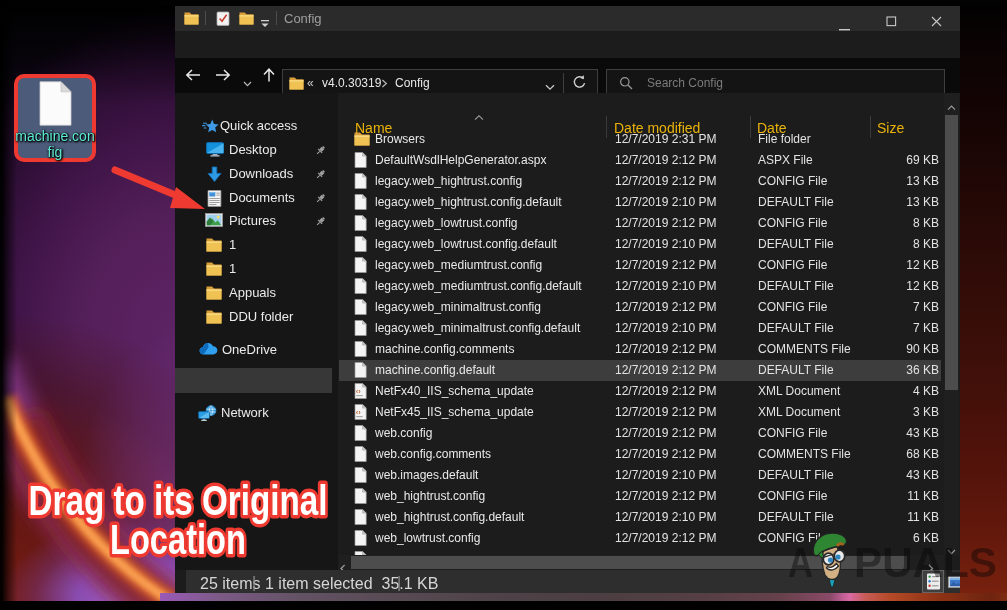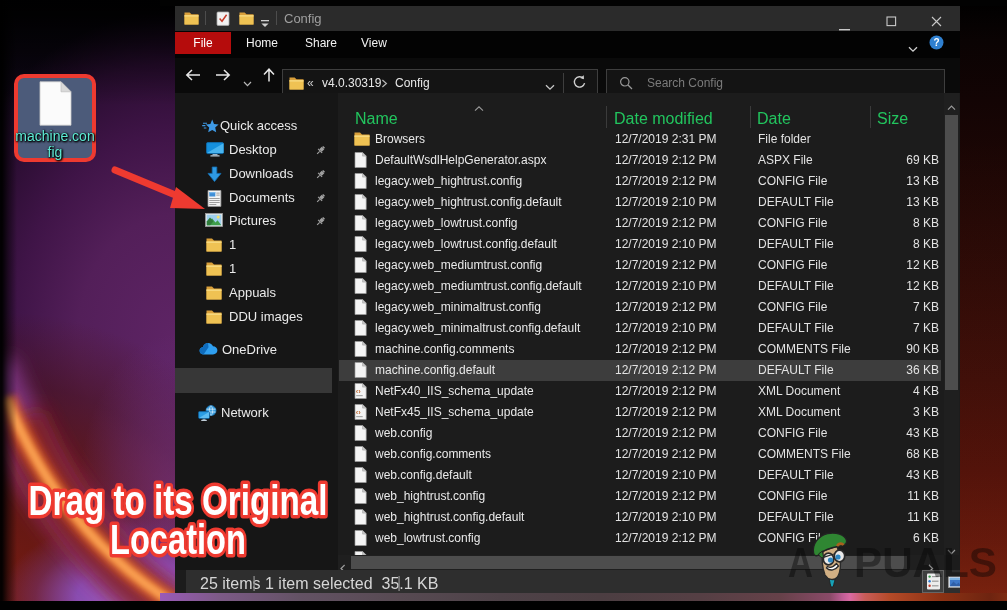--- a/index.html
+++ b/index.html
@@ -43,21 +43,21 @@
 #searchbox{position:absolute;left:431px;top:11px;width:339px;height:28px;background:#141414;border:1px solid #3e3e3e}
 #searchbox span{position:absolute;left:40px;top:6px;font-size:12px;color:#7b7b7b}
 
 #navpane{position:absolute;left:0;top:87px;width:163px;height:477px;background:#161616}
 .nrow{position:absolute;left:0;width:157px;height:24px;color:#eaeaea;font-size:13px}
 .nrow .lbl{position:absolute;top:4px}
 .nico{position:absolute}
 .pin{position:absolute;left:140px;top:6px}
 #thispc{position:absolute;left:0;top:275px;width:157px;height:25px;background:#373737}
 #list{position:absolute;left:163px;top:87px;width:622px;height:462px;background:#1c1c1c;overflow:hidden}
-#hdr{position:absolute;left:0;top:6px;width:622px;height:36px;color:#22c55e;font-size:16px}
+#hdr{position:absolute;left:0;top:16px;width:622px;height:36px;color:#eab308;font-size:14px}
 .hsep{position:absolute;top:7px;width:1px;height:22px;background:#3b3b3b}
 .row{position:absolute;left:1px;width:602px;height:21px;font-size:12px;color:#e9e9e9}
 .row .nm{position:absolute;left:36px;top:3px;white-space:nowrap}
 .row .dt{position:absolute;left:276px;top:3px;color:#e2e2e2}
 .row .tp{position:absolute;left:419px;top:3px;color:#e2e2e2}
 .row .sz{position:absolute;right:2px;top:3px;color:#e2e2e2}
 .row .ic{position:absolute;left:15px;top:2px}
 #vscroll{position:absolute;left:606px;top:0;width:15px;height:462px;background:#1f1f1f}
 #vthumb{position:absolute;left:1px;top:22px;width:13px;height:275px;background:#4d4d4d}
 #hscroll{position:absolute;left:163px;top:549px;width:606px;height:15px;background:#1f1f1f}
@@ -120,33 +120,20 @@
         <span class="abs" style="left:664px;top:11px"><svg width="12" height="3" viewBox="0 0 12 3" style="">
             <rect x="0" y="1" width="11" height="1.4" fill="#c8c8c8"></rect>
           </svg></span>
         <span class="abs" style="left:711px;top:7px"><svg width="11" height="11" viewBox="0 0 11 11" style="">
             <rect x="1" y="1" width="8.6" height="8.6" fill="none" stroke="#c8c8c8" stroke-width="1.1"></rect>
           </svg></span>
         <span class="abs" style="left:756px;top:7px"><svg width="11" height="11" viewBox="0 0 11 11" style="">
             <path d="M1 1 L10 10 M10 1 L1 10" stroke="#c8c8c8" stroke-width="1.1"></path>
           </svg></span>
       </div>
-      <div id="tabs">
-        <div id="filetab">File</div>
-        <div class="tab" style="left:71px">Home</div>
-        <div class="tab" style="left:130px">Share</div>
-        <div class="tab" style="left:186px">View</div>
-        <span class="abs" style="left:733px;top:8px"><svg width="10" height="7" viewBox="0 0 10 7" style="">
-            <path d="M1 1.2 L5 5.2 L9 1.2" stroke="#d0d0d0" stroke-width="1.3" fill="none"></path>
-          </svg></span>
-        <span class="abs" style="left:754px;top:4px"><svg width="15" height="15" viewBox="0 0 15 15" style="">
-            <circle cx="7.5" cy="7.5" r="7" fill="#2f80d0"></circle>
-            <text x="7.5" y="11" font-size="10" font-weight="bold" text-anchor="middle" fill="#fff" font-family="Liberation Sans">?</text>
-          </svg></span>
-      </div>
       <div id="addr">
         <span class="abs" style="left:10px;top:10px"><svg width="16" height="14" viewBox="0 0 16 14" style="">
             <path d="M15 7 L2.4 7 M7 2 L1.8 7 L7 12" stroke="#e8e8e8" stroke-width="1.5" fill="none"></path>
           </svg></span>
         <span class="abs" style="left:40px;top:10px"><svg width="16" height="14" viewBox="0 0 16 14" style="">
             <path d="M1 7 L13.6 7 M9 2 L14.2 7 L9 12" stroke="#e8e8e8" stroke-width="1.5" fill="none"></path>
           </svg></span>
         <span class="abs" style="left:68px;top:15px"><svg width="9" height="6" viewBox="0 0 9 6" style="">
             <path d="M1 1 L4.5 4.6 L8 1" stroke="#b8b8b8" stroke-width="1.2" fill="none"></path>
           </svg></span>
@@ -285,21 +272,21 @@
               <path d="M0.5 4.4 L15.5 4.4 L15.5 6 L0.5 6 Z" fill="#f6d87e"></path>
             </svg></span>
           <span class="lbl" style="left:54px">Appuals</span>
         </div>
         <div class="nrow" style="top:212px">
           <span class="nico" style="left:31px;top:4px"><svg width="16" height="15" viewBox="0 0 16 15" style="">
               <path d="M0.5 1.5 L6 1.5 L8 3.6 L15.5 3.6 L15.5 14.5 L0.5 14.5 Z" fill="#d99f3a"></path>
               <path d="M0.5 4.4 L15.5 4.4 L15.5 14.5 L0.5 14.5 Z" fill="#efc253"></path>
               <path d="M0.5 4.4 L15.5 4.4 L15.5 6 L0.5 6 Z" fill="#f6d87e"></path>
             </svg></span>
-          <span class="lbl" style="left:54px">DDU images</span>
+          <span class="lbl" style="left:54px">DDU folder</span>
         </div>
         <div class="nrow" style="top:245px">
           <span class="nico" style="left:24px;top:4px;"><svg width="19" height="13" viewBox="0 0 19 13" style="">
               <path d="M5.2 12.4 C2.3 12.4 0.6 10.8 0.6 8.7 C0.6 6.8 2 5.4 3.9 5.1 C4.4 2.6 6.5 0.9 9.1 0.9 C11.3 0.9 13.2 2.2 14 4.2 C16.5 4.3 18.4 6 18.4 8.3 C18.4 10.7 16.5 12.4 14 12.4 Z" fill="#2f9ff0"></path>
               <path d="M5.2 12.4 C2.3 12.4 0.6 10.8 0.6 8.7 C0.6 6.8 2 5.4 3.9 5.1 C4.4 2.6 6.5 0.9 9.1 0.9 L9.5 5.3 L4.6 12.4 Z" fill="#0f6cbd"></path>
             </svg></span>
           <span class="lbl" style="left:47px">OneDrive</span>
         </div>
         <div class="nrow" style="top:308px">
           <span class="nico" style="left:23px;top:4px;"><svg width="19" height="16" viewBox="0 0 19 16" style="">
@@ -488,21 +475,21 @@
           <span class="nm">web.config.comments</span>
           <span class="dt">12/7/2019 2:12 PM</span>
           <span class="tp">COMMENTS File</span>
           <span class="sz">68 KB</span>
         </div>
         <div class="row" style="top:372px;">
           <span class="ic"><svg width="13" height="16" viewBox="0 0 13 16" style="">
               <path d="M1 0.5 L8.6 0.5 L12.2 4.1 L12.2 15.5 L1 15.5 Z" fill="#f4f4f4" stroke="#9c9c9c" stroke-width="0.7"></path>
               <path d="M8.6 0.5 L8.6 4.1 L12.2 4.1 Z" fill="#c9c9c9" stroke="#9c9c9c" stroke-width="0.6"></path>
             </svg></span>
-          <span class="nm">web.config.default</span>
+          <span class="nm">web.images.default</span>
           <span class="dt">12/7/2019 2:10 PM</span>
           <span class="tp">DEFAULT File</span>
           <span class="sz">43 KB</span>
         </div>
         <div class="row" style="top:393px;">
           <span class="ic"><svg width="13" height="16" viewBox="0 0 13 16" style="">
               <path d="M1 0.5 L8.6 0.5 L12.2 4.1 L12.2 15.5 L1 15.5 Z" fill="#f4f4f4" stroke="#9c9c9c" stroke-width="0.7"></path>
               <path d="M8.6 0.5 L8.6 4.1 L12.2 4.1 Z" fill="#c9c9c9" stroke="#9c9c9c" stroke-width="0.6"></path>
             </svg></span>
           <span class="nm">web_hightrust.config</span>

